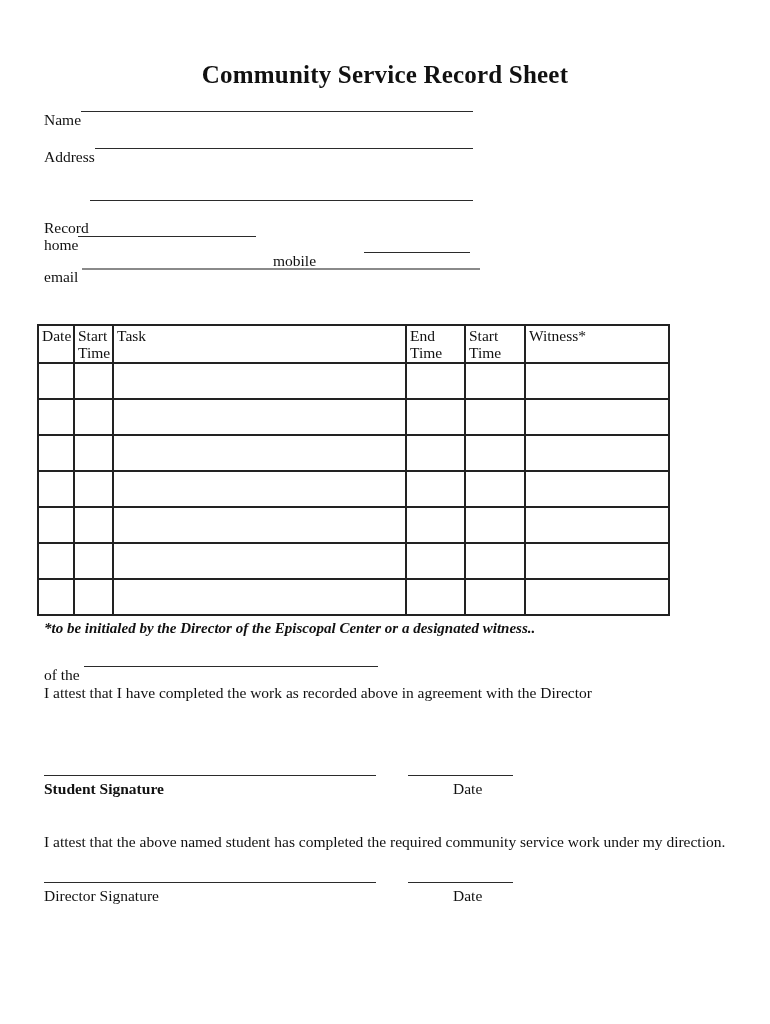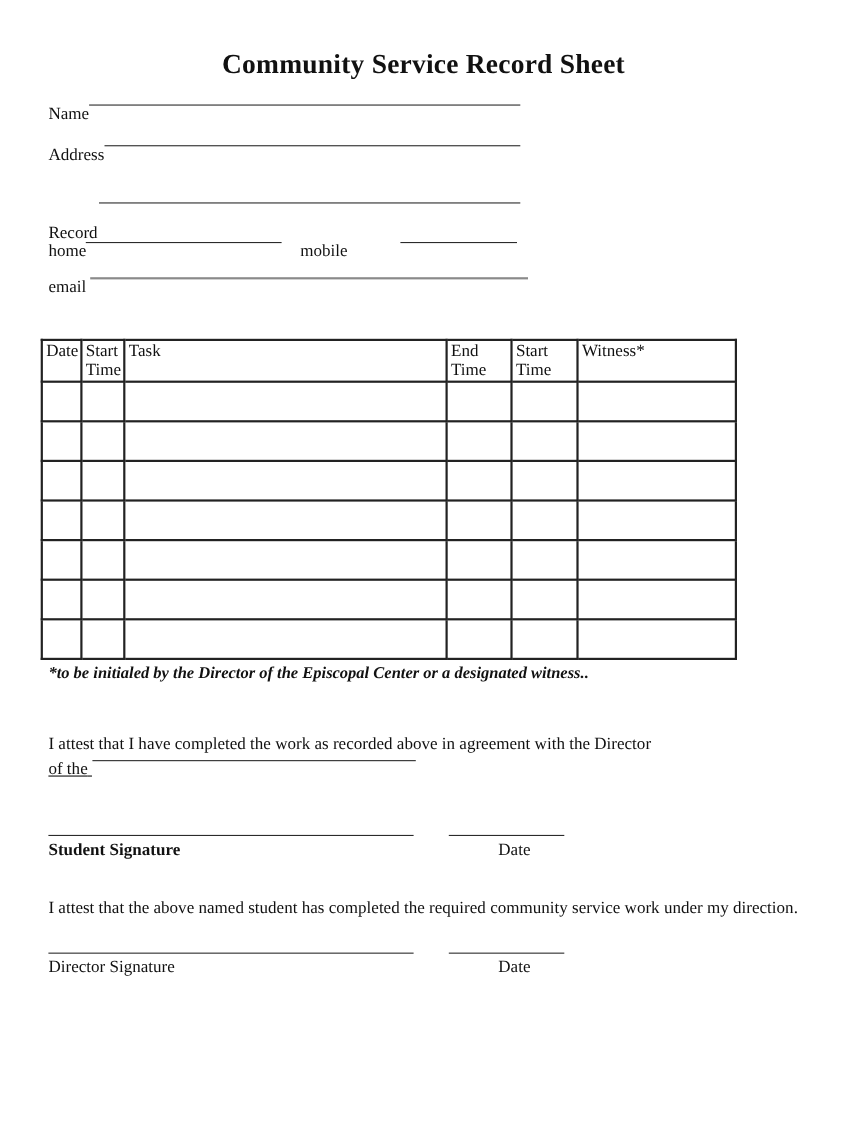--- a/index.html
+++ b/index.html
@@ -9,20 +9,21 @@
     color: #111111;
   }
   .page {
     position: relative;
     width: 770px;
     height: 892px;
     background: #ffffff;
     overflow: hidden;
     font-size: 15.5px;
     line-height: 1.15;
+    margin-top: 16px;
   }
   .abs { position: absolute; }
 
   .title {
     left: 0; right: 0; top: 45px;
     text-align: center;
     font-size: 25px;
     font-weight: bold;
     letter-spacing: 0.2px;
   }
@@ -82,21 +83,21 @@
   </div>
 
   <div class="abs line-only" style="left:90px; top:168px; width:383px; height:17px;"></div>
 
   <div class="abs" style="left:44px; top:203px;">Record</div>
 
   <div class="abs blank-row" style="left:44px; top:220px; width:212px; height:17px;">
     <span class="lbl">home</span>
     <span class="fill"></span>
   </div>
-  <div class="abs blank-row" style="left:273px; top:220px; width:197px; height:17px;gap:48px;">
+  <div class="abs blank-row" style="left:273px; top:236px; width:197px; height:17px;gap:48px;">
     <span class="lbl">mobile</span>
     <span class="fill"></span>
   </div>
 
   <div class="abs blank-row" style="left:44px; top:252px; width:436px; height:17px;">
     <span class="lbl">email</span>
     <span class="lbl">&nbsp;</span>
     <span class="fill gray"></span>
   </div>
 
@@ -176,21 +177,21 @@
           <td></td>
           <td></td>
         </tr>
       </tbody>
   </table>
 
   <div class="abs footnote" style="left:44px; top:604px;">*to be initialed by the Director of the Episcopal Center or a designated witness..</div>
 
   <div class="abs para" style="left:44px; top:668px; width:640px;">I attest that I have completed the work as recorded above in agreement with the Director</div>
 
-  <div class="abs blank-row" style="left:44px; top:691px; width:334px; height:16px;text-decoration:underline;">
+  <div class="abs blank-row" style="left:44px; top:650px; width:334px; height:16px;">
     <span class="lbl">of the</span>
     <span class="lbl">&nbsp;</span>
     <span class="fill"></span>
   </div>
 
   <div class="abs line-only" style="left:44px; top:744px; width:332px; height:16px;"></div>
   <div class="abs line-only" style="left:408px; top:744px; width:105px; height:16px;"></div>
   <div class="abs" style="left:44px; top:764px;font-weight:bold;">Student Signature</div>
   <div class="abs" style="left:453px; top:764px;">Date</div>
 

